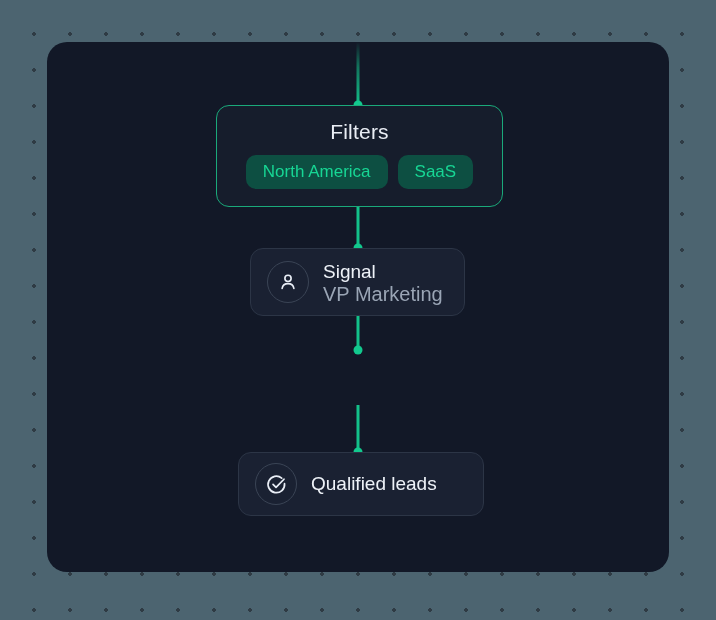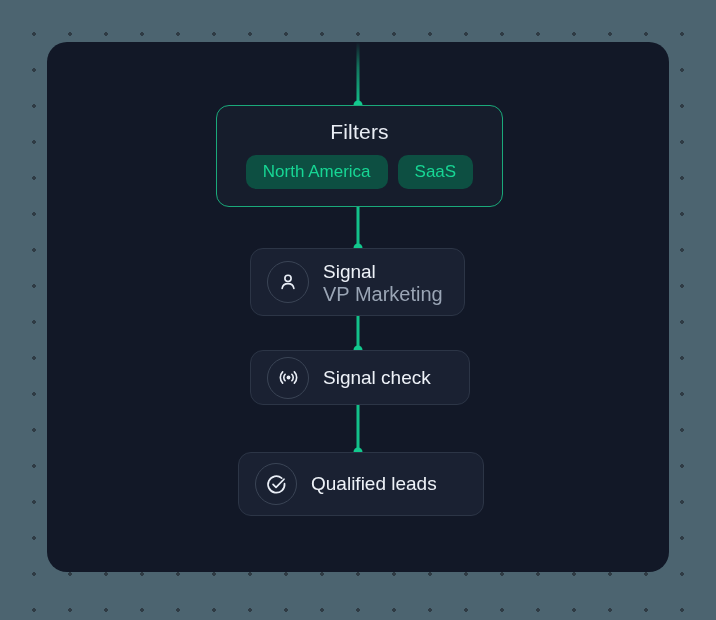--- a/index.html
+++ b/index.html
@@ -178,32 +178,20 @@
     </div>
     <div class="node-text">
       <div class="node-title">Signal</div>
       <div class="node-sub">VP Marketing</div>
     </div>
   </div>
 
   <div class="conn" style="top:274px; height:34px;"></div>
   <div class="node-dot" style="top:308px;"></div>
 
-  <div class="node node-signal">
-    <div class="icon-ring">
-      <svg width="23" height="23" viewBox="0 0 24 24" fill="none" stroke="#e9eef6" stroke-width="1.7" stroke-linecap="round">
-        <circle cx="12" cy="12" r="2" fill="#e9eef6" stroke="none"></circle>
-        <path d="M8.5 8.6a4.8 4.8 0 0 0 0 6.8"></path>
-        <path d="M15.5 8.6a4.8 4.8 0 0 1 0 6.8"></path>
-        <path d="M5.9 6.1a8.4 8.4 0 0 0 0 11.8"></path>
-        <path d="M18.1 6.1a8.4 8.4 0 0 1 0 11.8"></path>
-      </svg>
-    </div>
-    <div class="node-title-single">Signal check</div>
-  </div>
 
   <div class="conn" style="top:363px; height:47px;"></div>
   <div class="node-dot" style="top:410px;"></div>
 
   <div class="node node-leads">
     <div class="icon-ring">
       <svg width="23" height="23" viewBox="0 0 24 24" fill="none" stroke="#e9eef6" stroke-width="1.8" stroke-linecap="round" stroke-linejoin="round">
         <path d="M20.4 11.2A8.6 8.6 0 1 1 17.4 5.4"></path>
         <path d="M8.4 11.9l3.1 3.1 8.3-8.5"></path>
       </svg>

